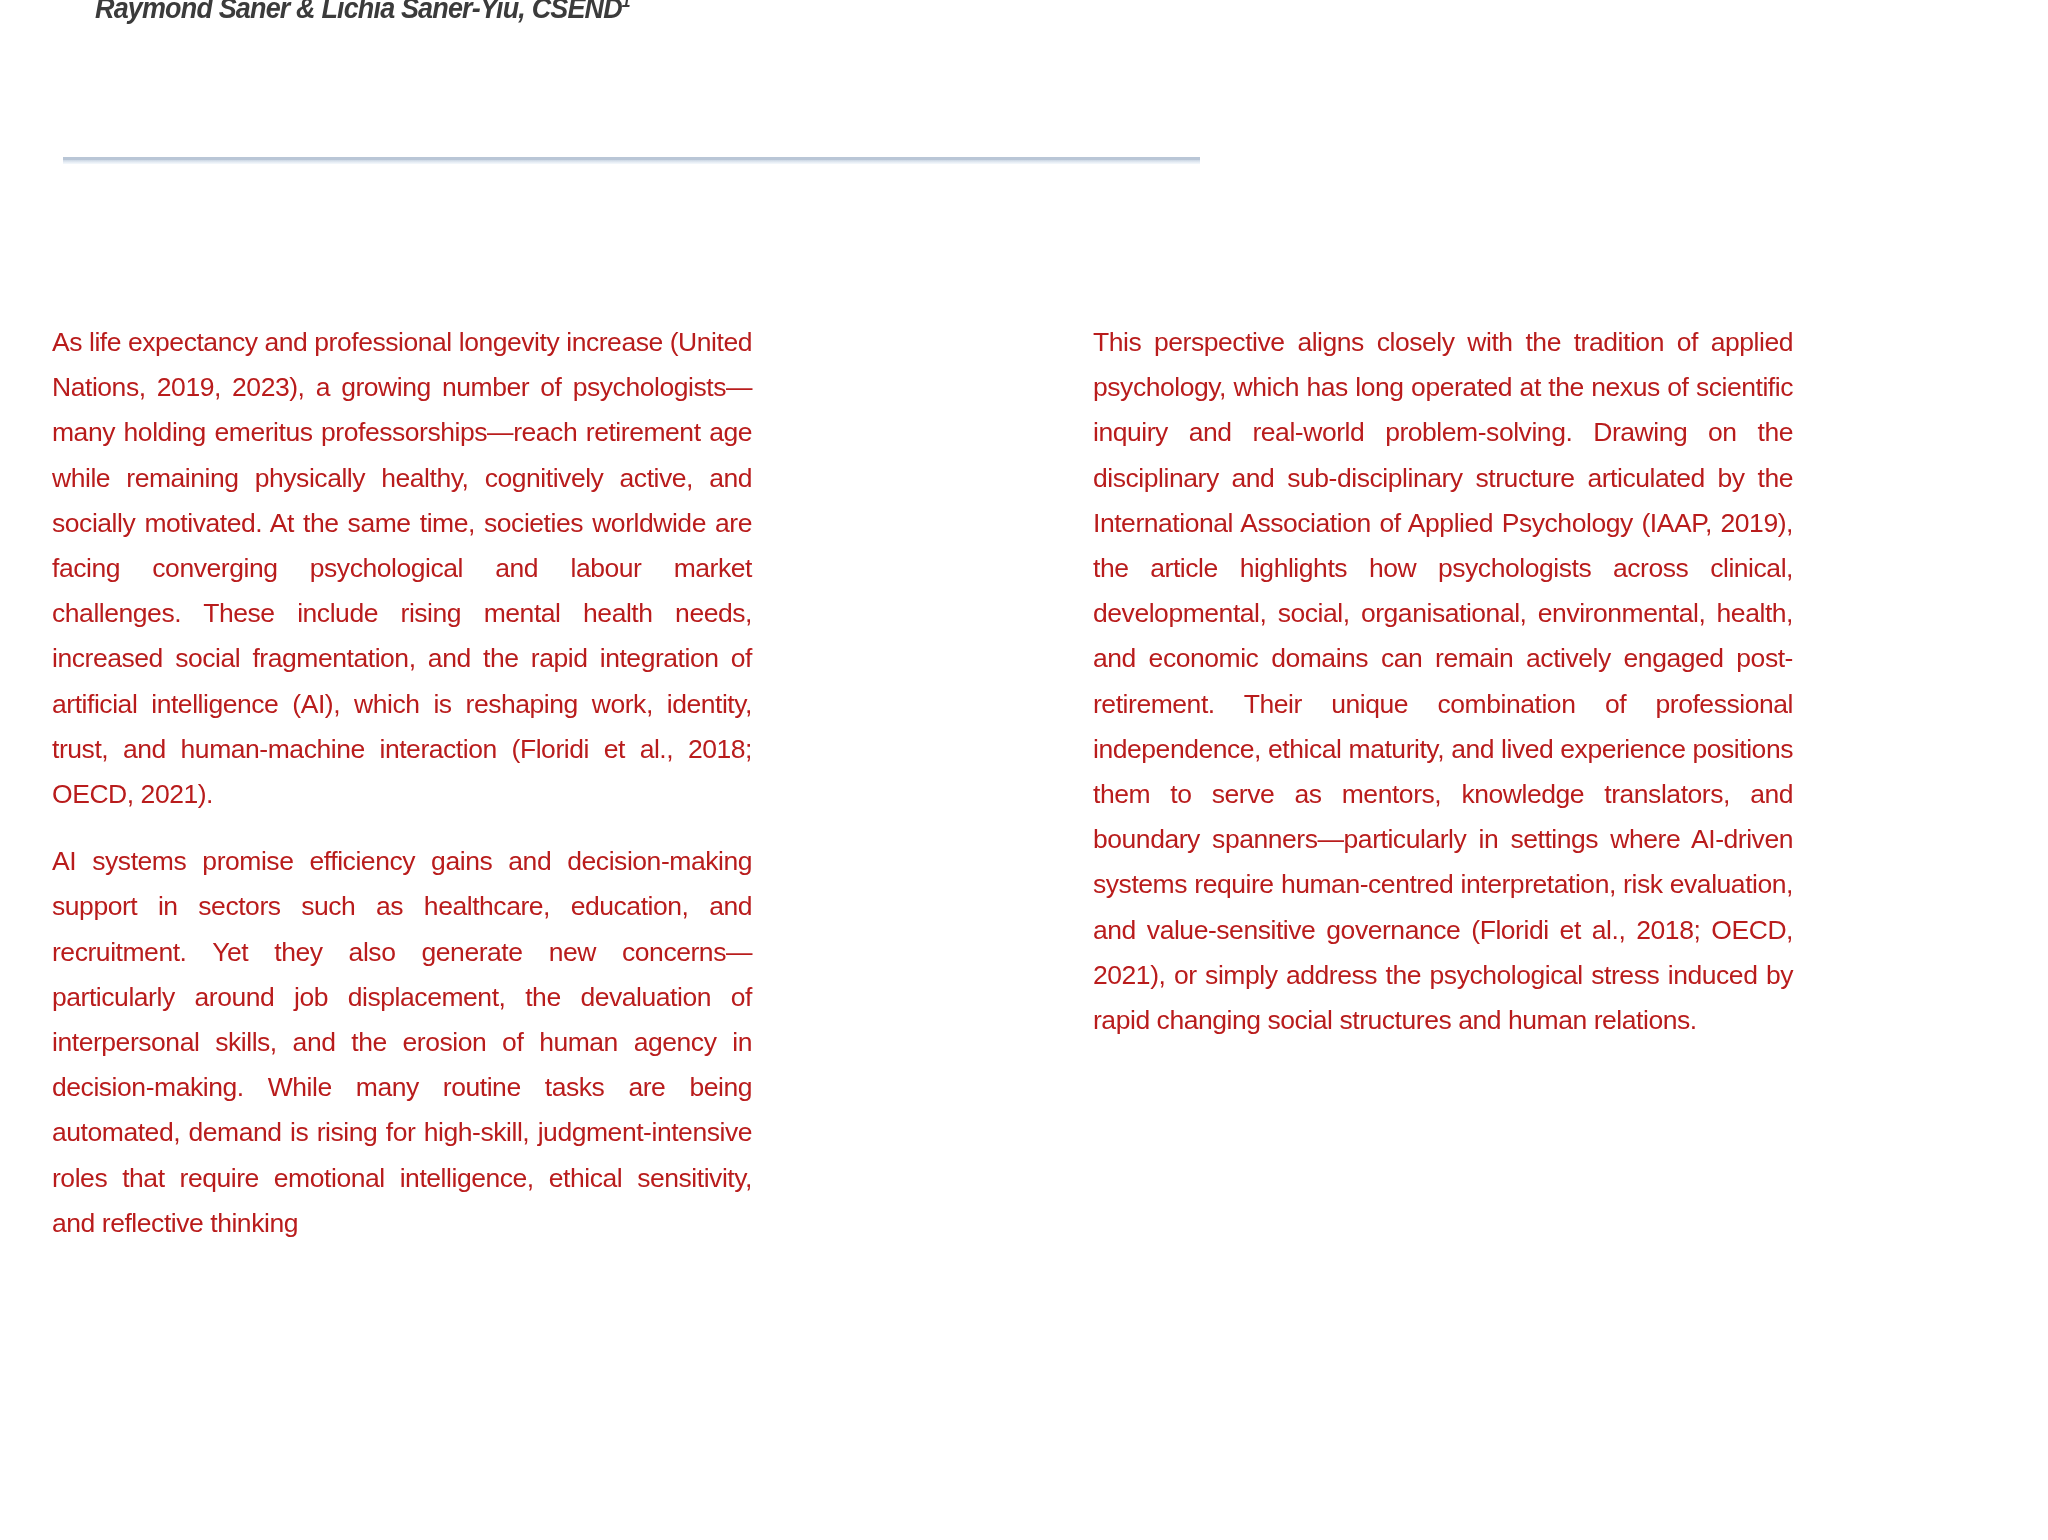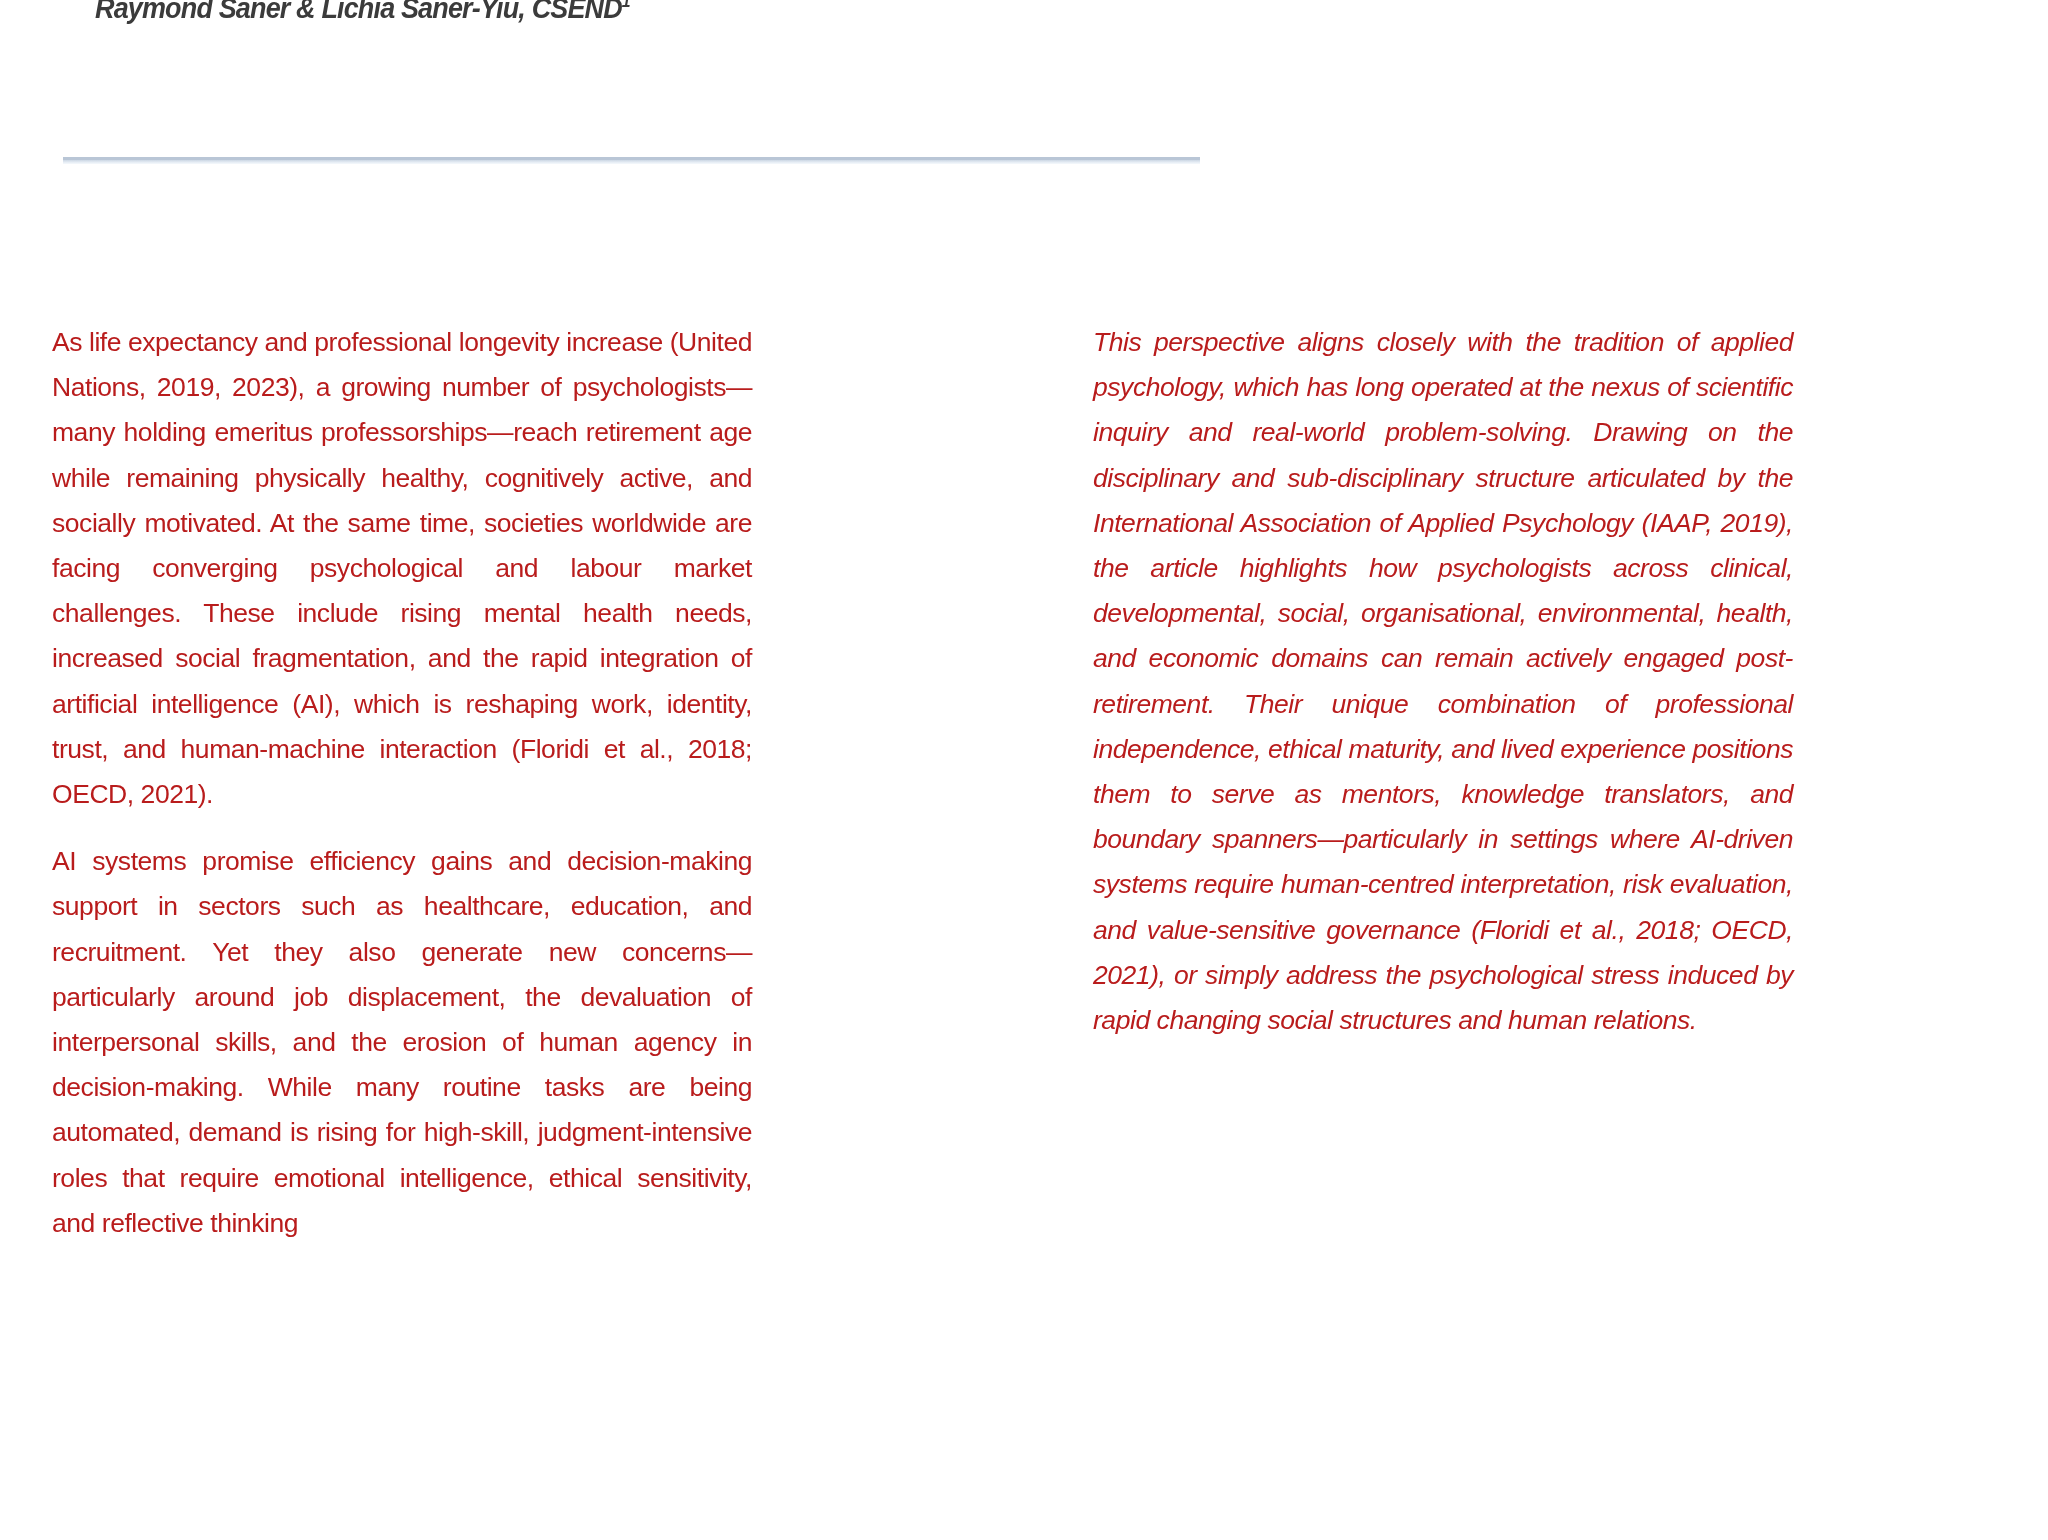--- a/index.html
+++ b/index.html
@@ -77,21 +77,21 @@
     color: #b91c1c;
     font-size: 26.5px;
     line-height: 45.2px;
     text-align: justify;
     text-justify: inter-word;
     letter-spacing: -0.45px;
     word-spacing: 0px;
     margin-top: 32px;
   }
   .col-left  { left: 52px;  width: 700px; }
-  .col-right { left: 1093px; width: 700px; font-style: italic; }
+  .col-right { left: 1093px; width: 700px; }
 
   .col p {
     margin: 0 0 22px 0;
     text-align: justify;
     hyphens: none;
   }
   .col p:last-child { margin-bottom: 0; }
 </style>
 </head>
 <body>

